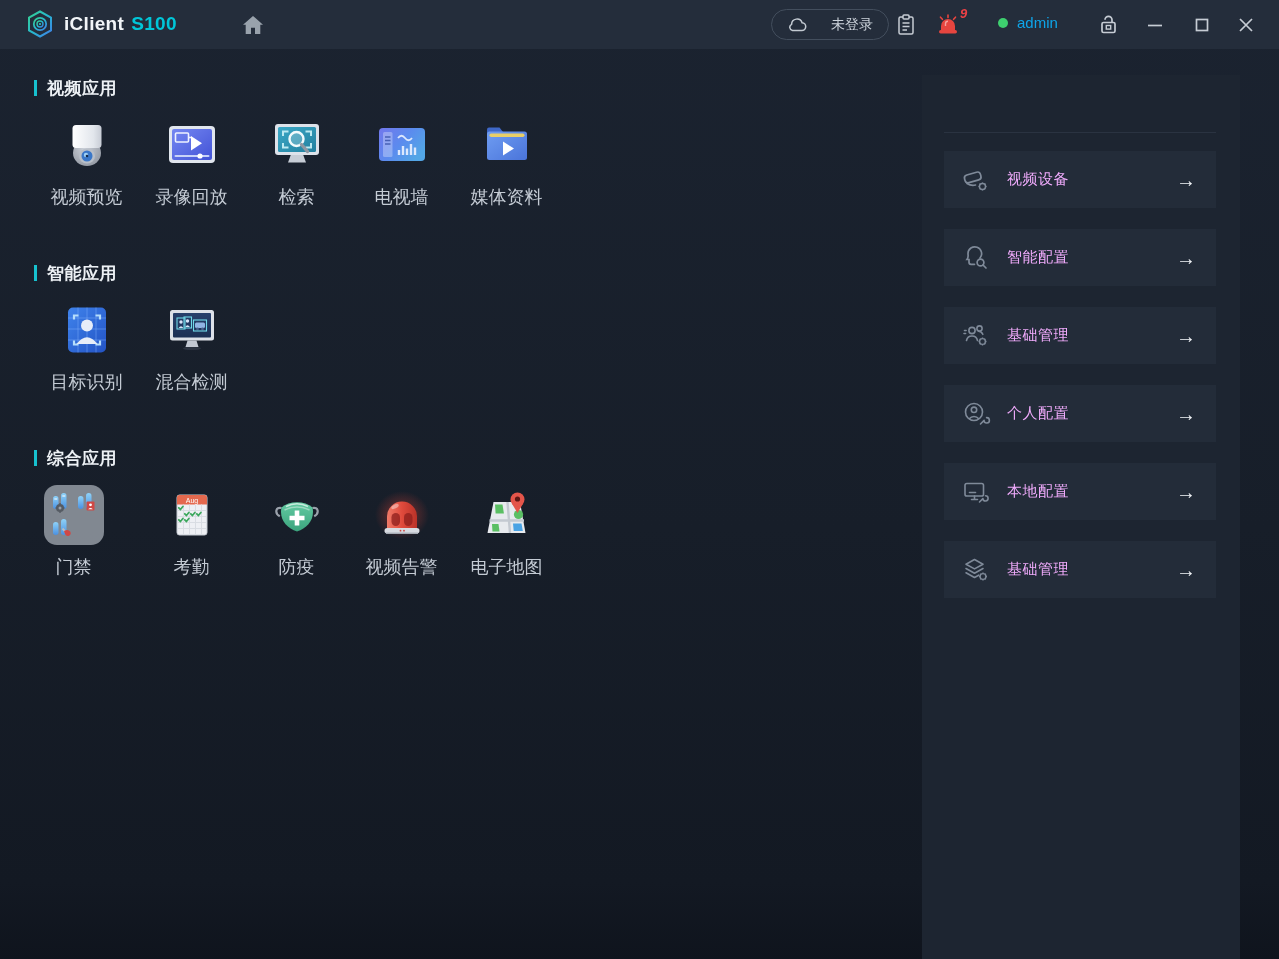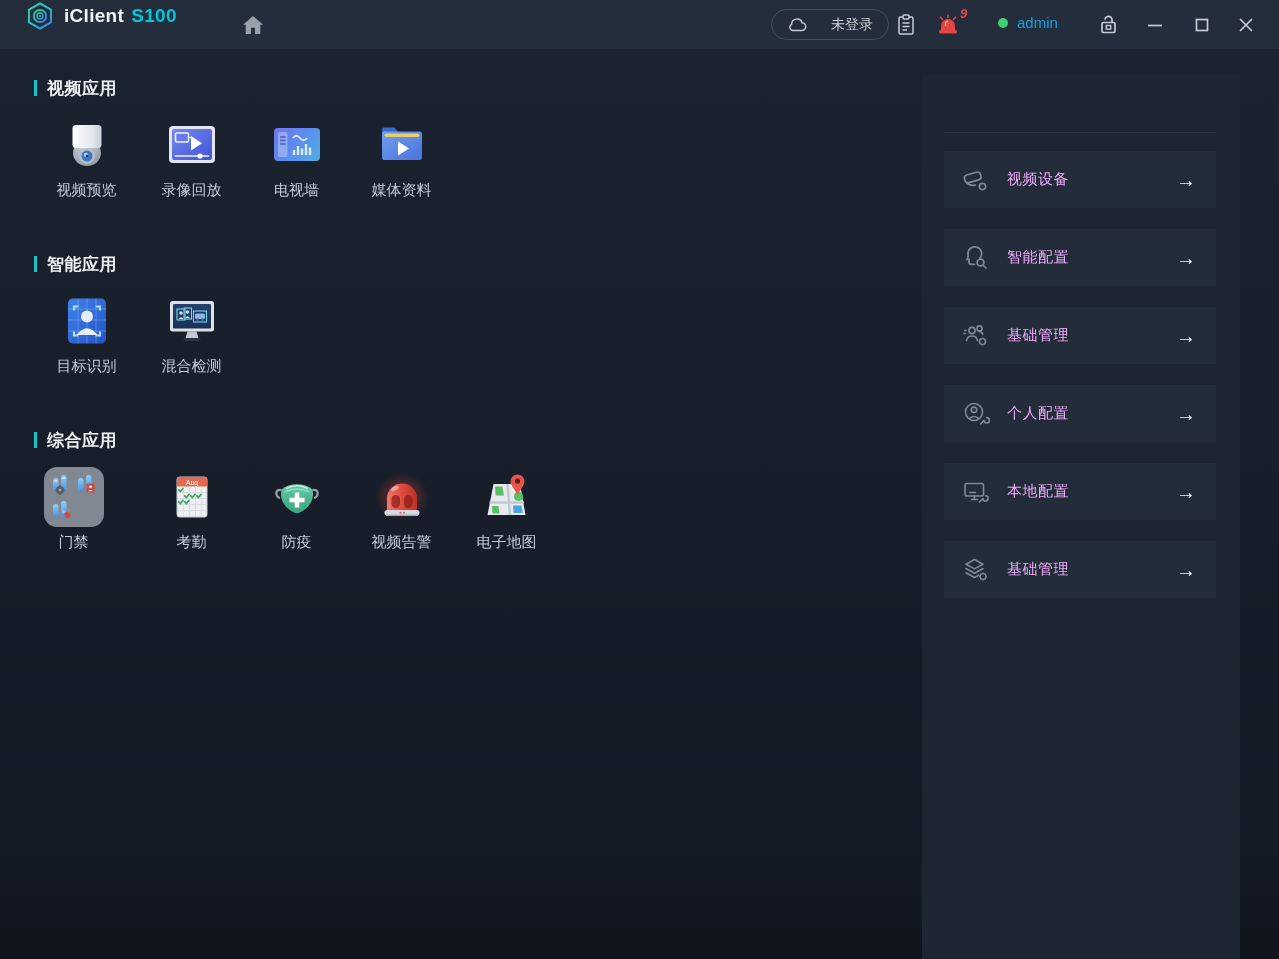--- a/index.html
+++ b/index.html
@@ -4,21 +4,21 @@
 <style>
   * { margin:0; padding:0; box-sizing:border-box; }
   html,body { width:1279px; height:959px; overflow:hidden; background:#10161f; }
   .screen {
     position:relative; width:1279px; height:959px;
     background:linear-gradient(180deg,#1b2330 0%,#171e29 55%,#131923 92%,#0f141d 100%);
     font-family:"Liberation Sans",sans-serif;
   }
   
   .titlebar { position:absolute; top:0; left:0; right:0; height:49px; background:#242d3b; }
-  .brand { position:absolute; left:26px; top:2px; display:flex; align-items:center; }
+  .brand { position:absolute; left:26px; top:10px; display:flex; align-items:center; }
   .brand-text { margin-left:10px; font-size:19px; font-weight:bold; color:#f2f5f8; letter-spacing:.3px; }
   .brand-model { color:#00c6d8; margin-left:7px; }
   .home-btn { position:absolute; left:241px; top:13px; width:24px; height:24px; display:flex; align-items:center; justify-content:center; cursor:pointer; }
   .login-pill { position:absolute; left:771px; top:9px; height:31px; border:1px solid #434e5d; border-radius:16px;
     display:flex; align-items:center; padding:0 15px; color:#ccd3db; font-size:14px; cursor:pointer;gap:16px; }
   .login-pill span { margin-left:8px; }
   .tb-icon { position:absolute; display:flex; align-items:center; justify-content:center; cursor:pointer; }
   .clipboard-btn { left:895px; top:13px; width:22px; height:23px; }
   .alarm-btn { left:935px; top:13px; width:26px; height:23px; }
   .alarm-badge { position:absolute; left:960px; top:6px; color:#ef4146; font-size:13px; font-weight:bold; font-style:italic; }
@@ -32,21 +32,21 @@
   
   .sec-h { display:flex; align-items:center; height:20px; }
   .sec-bar { width:3px; height:16px; background:#17c1cf; margin-right:10px; }
   .sec-title { font-size:17px; font-weight:bold; color:#edf1f5; letter-spacing:.5px; }
   
   .main { position:absolute; left:34px; top:78px; width:580px; }
   .section { margin-bottom:57px; }
   .apps { display:flex; margin-top:19px; }
   .app { width:105px; display:flex; flex-direction:column; align-items:center; cursor:pointer; }
   .app-icon { width:60px; height:56px; display:flex; align-items:center; justify-content:center; }
-  .app-label { margin-top:9px; font-size:15px; color:#c4cbd4; line-height:1; white-space:nowrap;text-align:right; }
+  .app-label { margin-top:15px; font-size:18px; color:#c4cbd4; line-height:1; white-space:nowrap;text-align:right; }
   .shift-left { transform:translateX(-13px); }
   
   .sidebar { position:absolute; left:922px; top:75px; width:318px; bottom:0; background:#1d2531; padding:33px 24px 0 22px; }
   .sb-divider { height:1px; background:#2a3341; margin-top:24px; }
   .sb-card { height:57px; background:#232c39; margin-top:21px; display:flex; align-items:center; padding:0 20px 0 17px; cursor:pointer; }
   .sb-card.first { margin-top:18px; }
   .sb-icon { width:30px; height:30px; flex:0 0 30px; display:flex; align-items:center; justify-content:center; }
   .sb-label { margin-left:16px; font-size:15px; color:#f0abfc; flex:1; letter-spacing:.5px; }
   .sb-arrow { color:#f2f5f8; font-size:20px; line-height:1; }
   svg { display:block; }
@@ -181,20 +181,39 @@
               <rect x="5" y="9" width="46" height="37" rx="4" fill="#e1e6ee"></rect>
               <rect x="8" y="12" width="40" height="31" rx="2" fill="url(#pb)"></rect>
               <rect x="11.5" y="16" width="13" height="9" rx="1" fill="none" stroke="#eef2ff" stroke-width="1.6"></rect>
               <path d="M24.5 20.5 H27.5" stroke="#eef2ff" stroke-width="1.6"></path>
               <path d="M27 19 l11 7.2 -11 7.2 z" fill="#ffffff"></path>
               <path d="M11.5 39 H44.5" stroke="#c8d2f8" stroke-width="2" stroke-linecap="round"></path>
               <circle cx="36" cy="39" r="2.6" fill="#ffffff"></circle>
             </svg>
           </div>
           <div class="app-label">录像回放</div>
+        </div>
+        <div class="app">
+          <div class="app-icon">
+            <svg width="56" height="56" viewBox="0 0 56 56">
+              <defs>
+                  <linearGradient id="sm" x1="0" y1="0" x2="1" y2="1">
+                    <stop offset="0" stop-color="#3ba8c6"></stop>
+                    <stop offset="1" stop-color="#23809f"></stop>
+                  </linearGradient>
+                </defs>
+              <path d="M22.5 36 h11 l3.5 9.5 h-18 z" fill="#c7cdd6"></path>
+              <rect x="6" y="7" width="44" height="31" rx="3" fill="#dde2ea"></rect>
+              <rect x="9" y="10" width="38" height="25" rx="1.5" fill="url(#sm)"></rect>
+              <path d="M14 19 v-4.5 h5.5 M36.5 14.5 h5.5 v4.5 M14 26 v4.5 h5.5 M42 26 v4.5 h-5.5" stroke="#bdeaf2" stroke-width="2" fill="none"></path>
+              <circle cx="27.5" cy="22" r="7" fill="rgba(255,255,255,.22)" stroke="#f2fafc" stroke-width="2.4"></circle>
+              <path d="M32.5 27.5 L38.5 34.5" stroke="#8f97a2" stroke-width="3.4" stroke-linecap="round"></path>
+            </svg>
+          </div>
+          <div class="app-label">检索</div>
         </div>
         <div class="app">
           <div class="app-icon">
             <svg width="56" height="56" viewBox="0 0 56 56">
               <defs>
                   <linearGradient id="tw" x1="0" y1="0" x2="1" y2=".6">
                     <stop offset="0" stop-color="#7277ec"></stop>
                     <stop offset=".55" stop-color="#5b8bee"></stop>
                     <stop offset="1" stop-color="#53a6e6"></stop>
                   </linearGradient>

